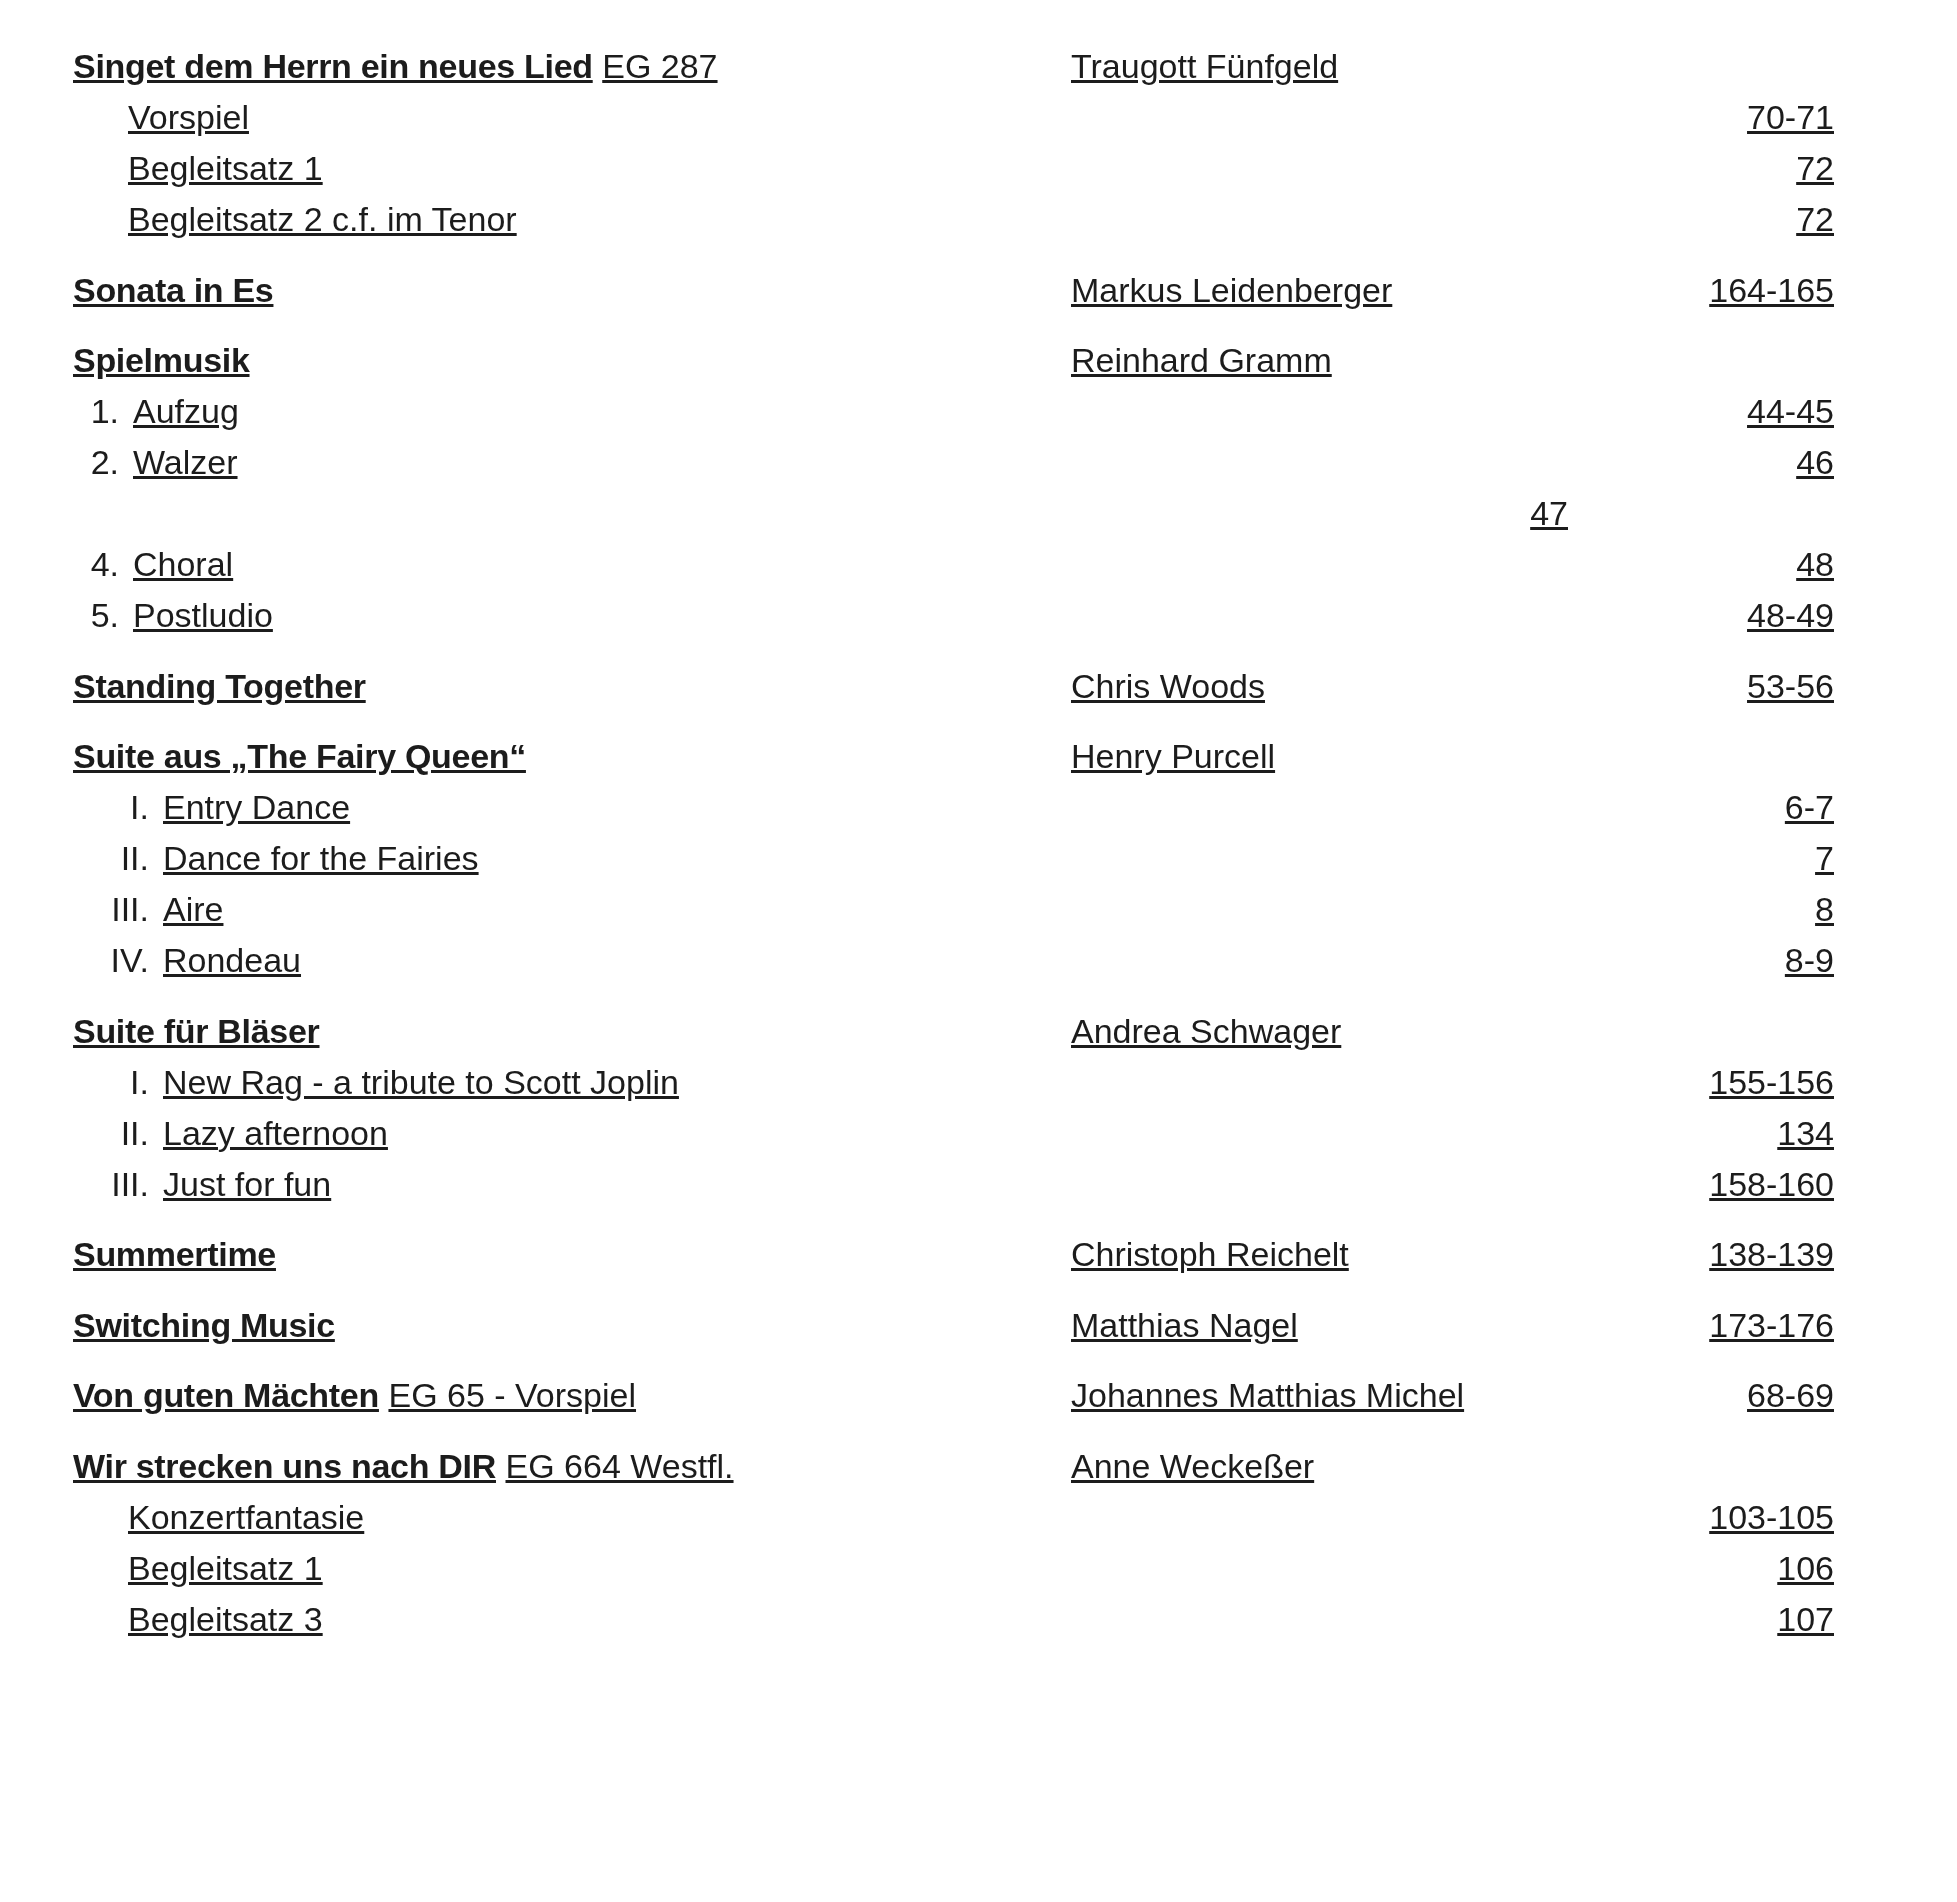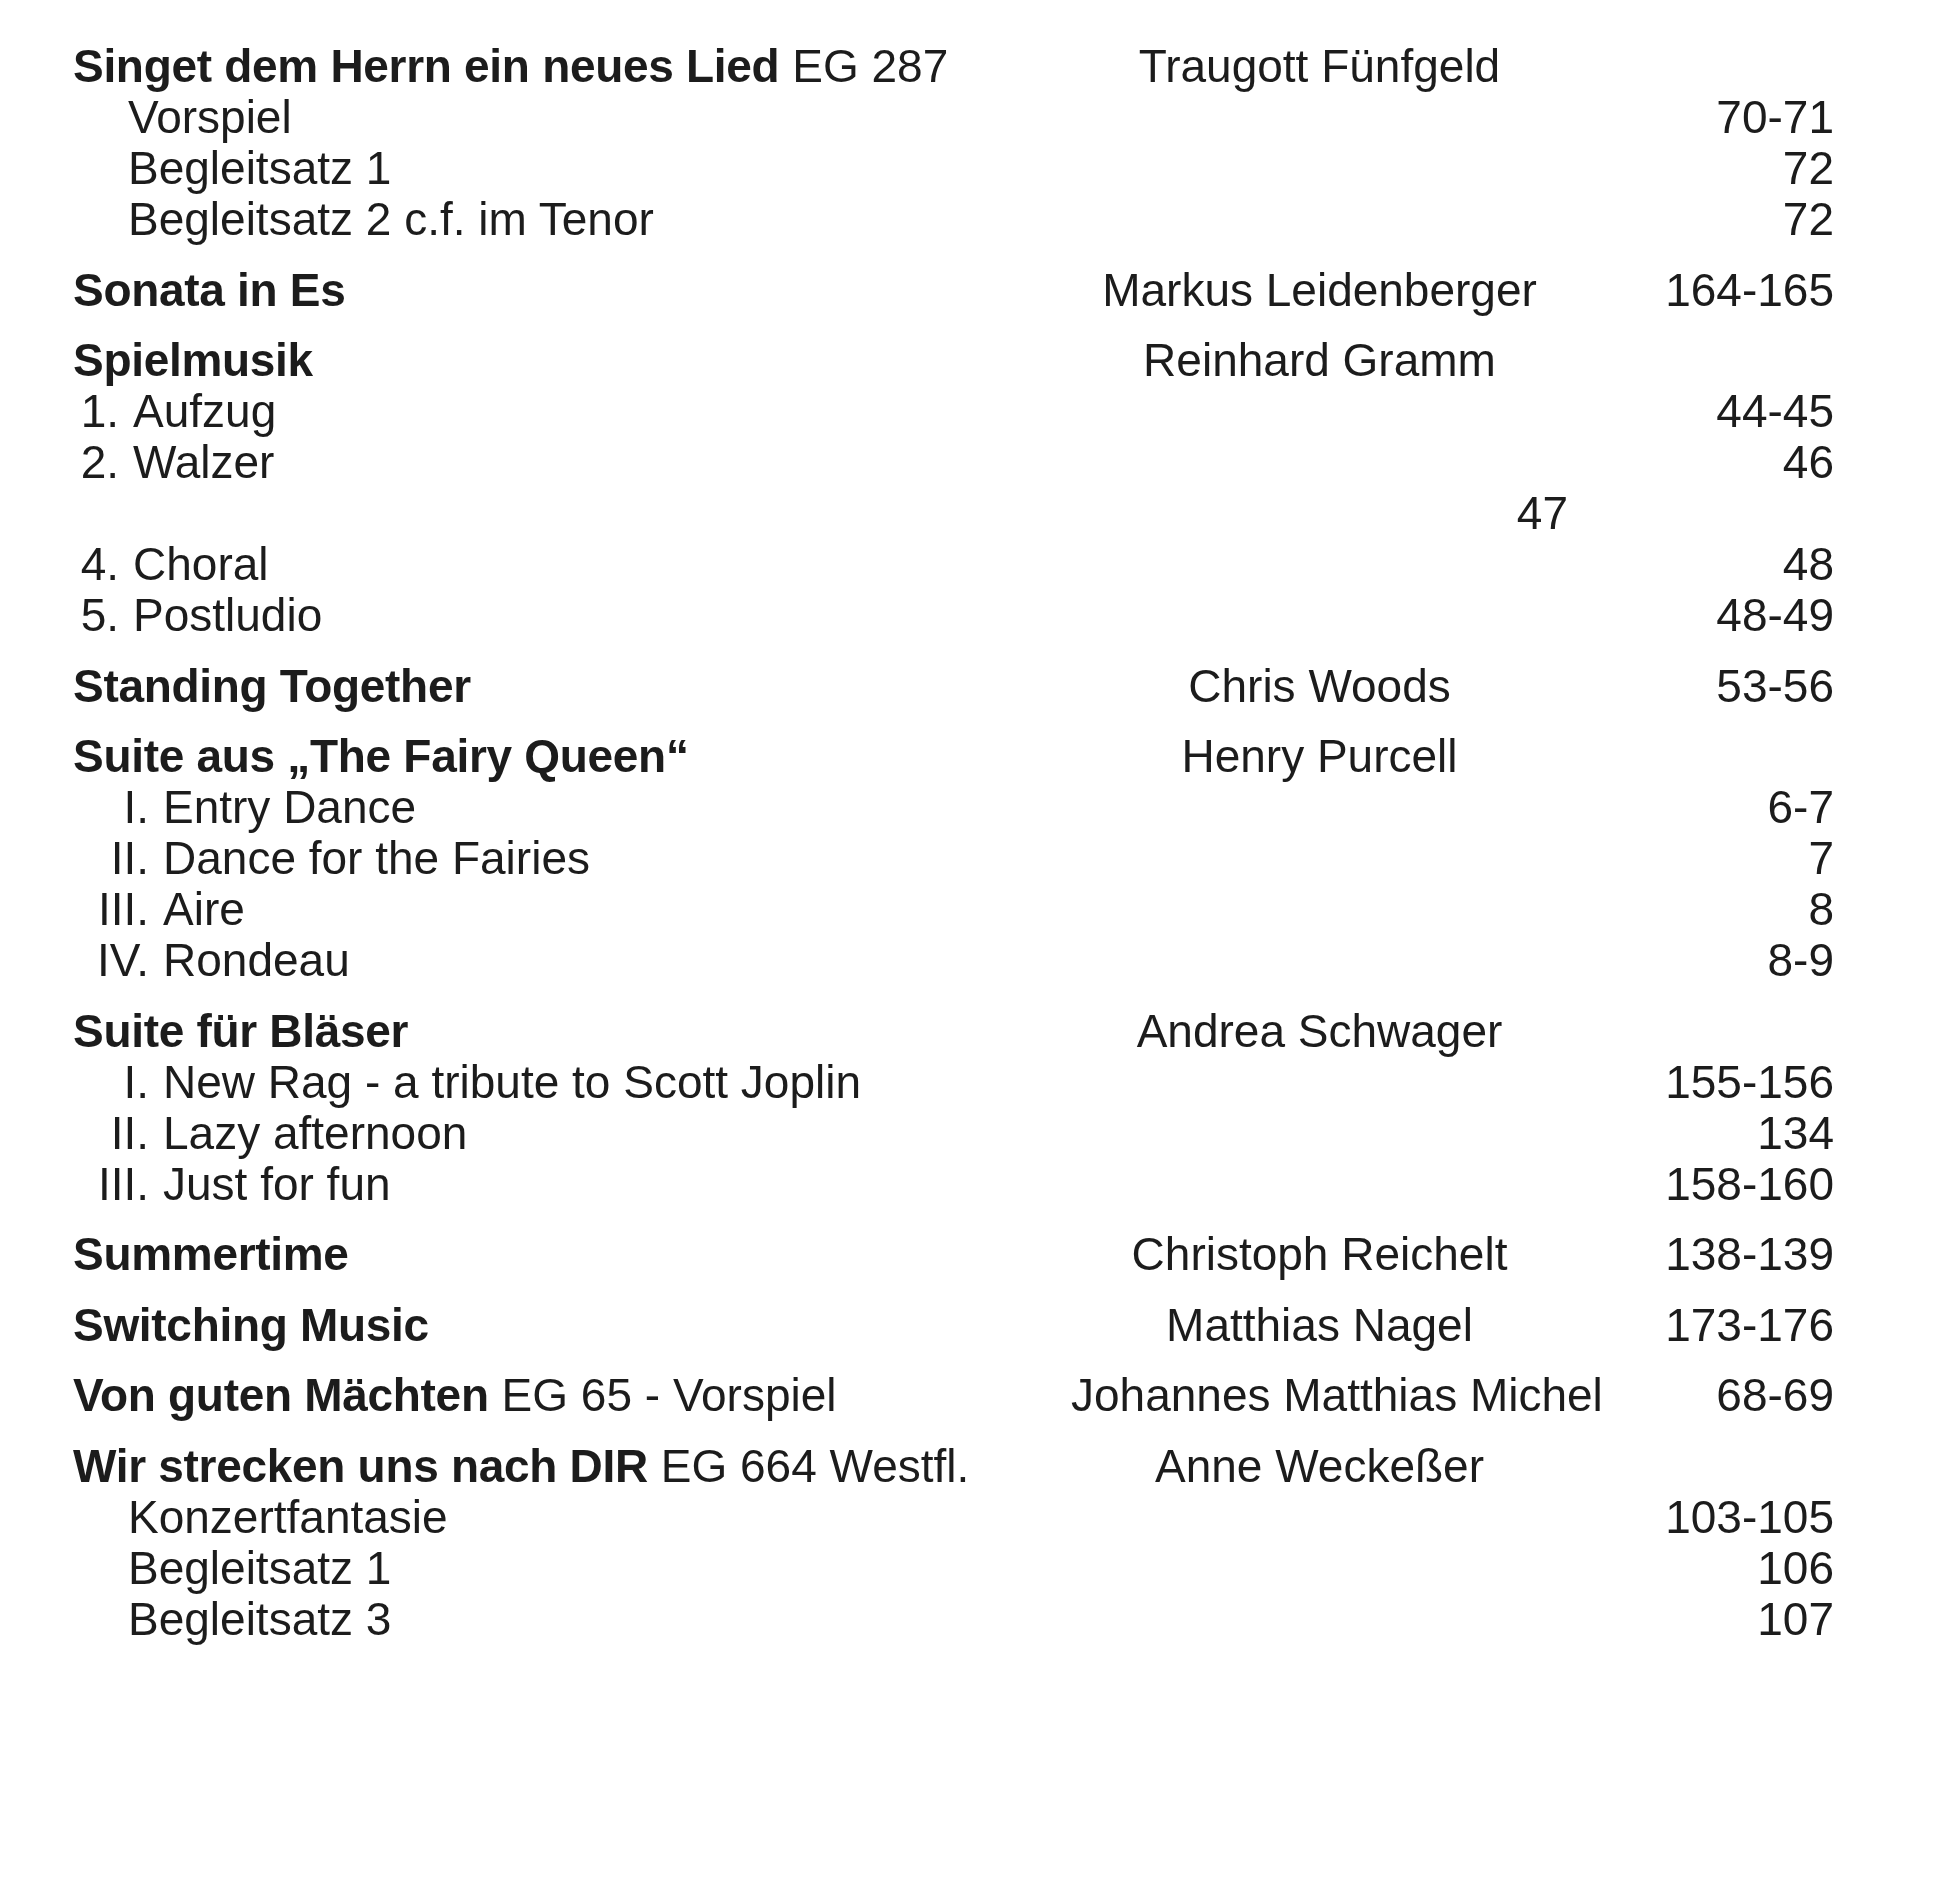--- a/index.html
+++ b/index.html
@@ -20,40 +20,40 @@
     position: absolute;
     left: 73px;
     top: 41px;
     right: 124px;
   }
   .row {
     display: grid;
     grid-template-columns: 998px 497px 1fr;
     align-items: baseline;
     line-height: 51px;
-    font-size: 46px;
+    font-size: 34px;
+    text-decoration: underline;
   }
   .section-row {
     margin-top: 19.5px;
   }
   .section-row.first {
     margin-top: 0;
   }
   .title {
     font-weight: 700;
     letter-spacing: -0.3px;
   }
   .suffix {
     font-weight: 400;
     margin-left: 0.28em;
   }
   .composer {
     font-weight: 400;
     white-space: nowrap;
-    text-align: center;
   }
   .pages {
     text-align: right;
     font-weight: 400;
     white-space: nowrap;
   }
   .title-cell {
     white-space: nowrap;
   }
   .title-cell.plain-indent {

